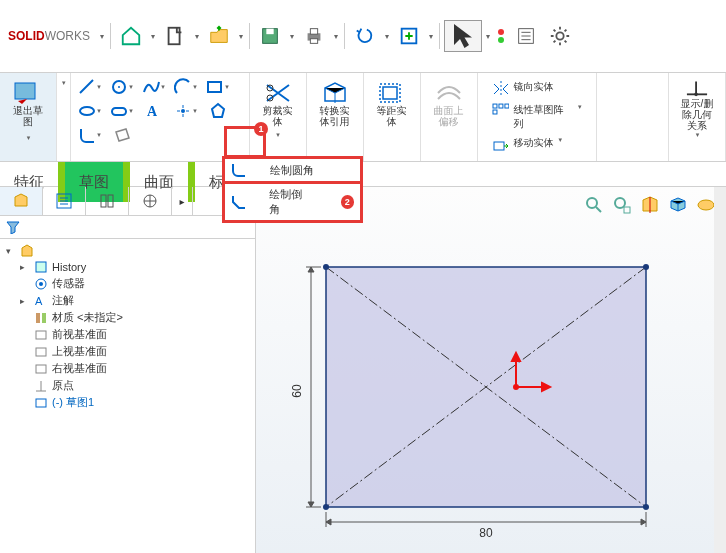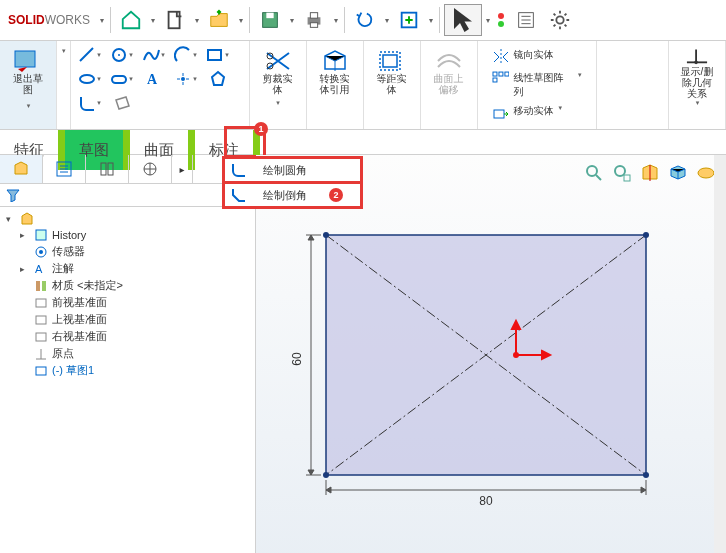--- a/index.html
+++ b/index.html
@@ -1,16 +1,16 @@
 <!DOCTYPE html>
 <html><head>
 <meta charset="utf-8">
 <style>
 html,body{margin:0;padding:0;font-family:"Microsoft YaHei","Segoe UI",Arial,sans-serif;font-size:11px;color:#333;background:#fff;width:726px;height:553px;overflow:hidden}
-.top-bar{height:40px;display:flex;align-items:center;border-bottom:1px solid #d0d0d0;padding:0 6px;gap:2px}
+.top-bar{height:40px;display:flex;align-items:center;border-bottom:1px solid #d0d0d0;padding:16px 6px;gap:2px}
 .logo{display:flex;align-items:center;font-weight:bold;font-size:12px;color:#b00;margin-right:6px}
 .logo svg{margin-right:2px}
 .logo .thin{color:#777;font-weight:400}
 .tb-btn{width:30px;height:30px;border:1px solid transparent;display:flex;align-items:center;justify-content:center;border-radius:2px}
 .tb-drop{width:8px;display:flex;align-items:center;justify-content:center;color:#666;font-size:8px}
 .sep{width:1px;height:26px;background:#ccc;margin:0 2px}
 .tb-btn svg{width:22px;height:22px}
 .select-box{width:36px;height:30px;border:1px solid #999;background:#f4f4f4;display:flex;align-items:center;justify-content:center}
 .traffic{display:flex;flex-direction:column;gap:2px;margin:0 4px}
 .dot{width:6px;height:6px;border-radius:50%}
@@ -20,21 +20,21 @@
 .rb-big svg{width:30px;height:24px}
 .rb-grid{display:flex;flex-wrap:wrap;gap:2px;width:170px}
 .rb-grid .tool{width:30px;height:22px;display:flex;align-items:center;justify-content:center;position:relative}
 .rb-grid .tool svg{width:18px;height:18px}
 .rb-drop{font-size:7px;color:#666;margin-left:1px}
 .tabs{display:flex;border-top:none;border-bottom:1px solid #d0d0d0;height:24px;align-items:stretch}
 .tab{padding:20px 14px;font-size:15px;border-right:7px solid #84cc16;display:flex;align-items:center;color:#444}
 .tab.active{background:#22c55e}
 .badge{background:#e53935;color:#fff;width:14px;height:14px;border-radius:50%;font-size:9px;display:flex;align-items:center;justify-content:center;font-weight:bold}
 .callout{position:absolute;z-index:10;background:#fff;border:3px solid #e53935;width:135px;font-size:11px}
-.callout .row{display:flex;align-items:center;gap:16px;padding:3px 6px}
+.callout .row{display:flex;align-items:center;gap:23px;padding:3px 6px}
 .callout .row:first-child{border-bottom:3px solid #e53935}
 .main{display:flex;height:420px}
 .side{width:255px;border-right:1px solid #d0d0d0;display:flex;flex-direction:column}
 .side-tabs{height:28px;display:flex;border-bottom:1px solid #d0d0d0}
 .side-tab{flex:0 0 42px;border-right:1px solid #d0d0d0;display:flex;align-items:center;justify-content:center}
 .side-tab svg{width:18px;height:18px}
 .filter-row{height:22px;border-bottom:1px solid #d0d0d0;display:flex;align-items:center;padding:0 6px}
 .tree{padding:4px 6px;font-size:11px;overflow:auto;flex:1}
 .tree .it{display:flex;align-items:center;gap:4px;padding:1px 0}
 .tree .it svg{flex:0 0 14px;width:14px;height:14px}

